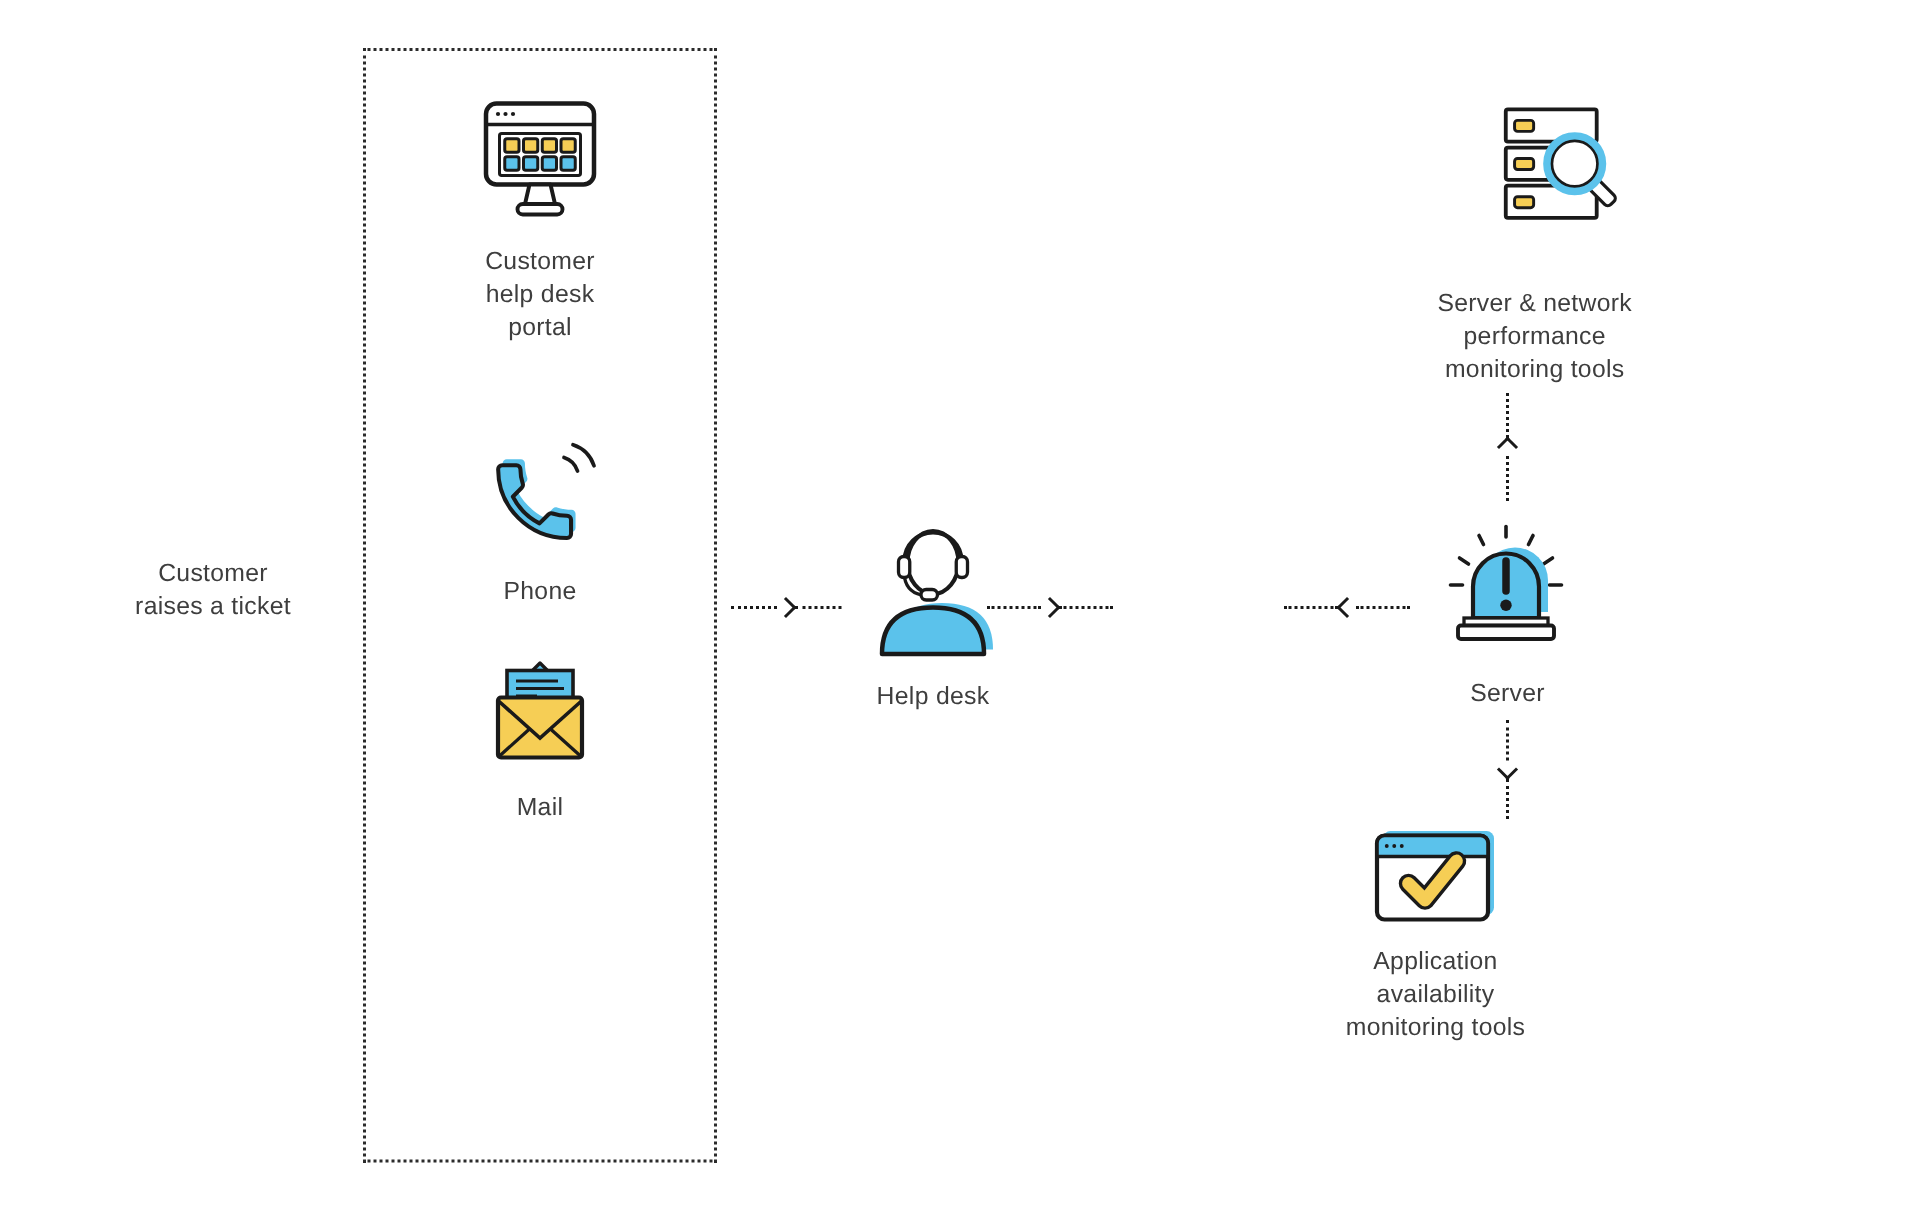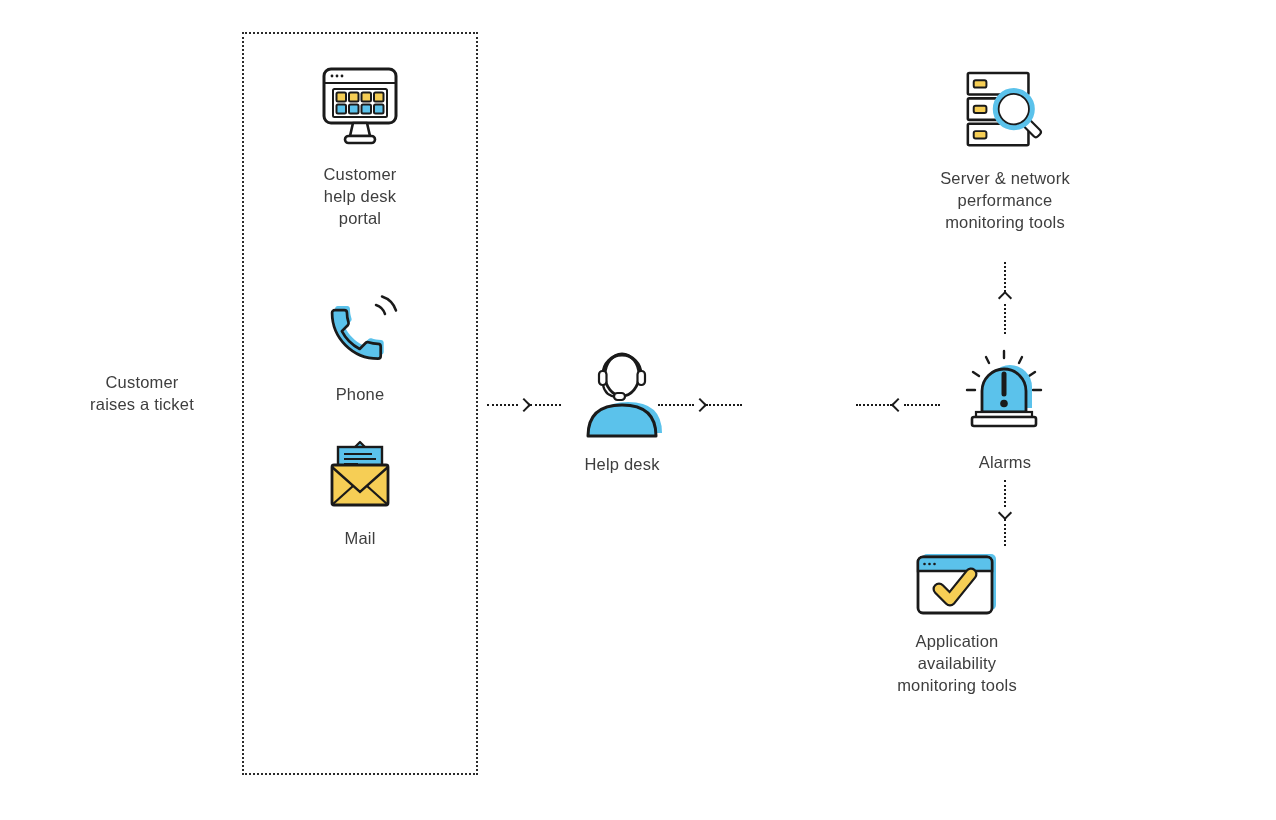--- a/index.html
+++ b/index.html
@@ -11,21 +11,21 @@
   #channel-box{position:absolute;left:242px;top:32px;width:236px;height:743px;border:2px dotted #2b2b2b;box-sizing:border-box;}
 
   
   #node-portal{left:298px;top:66px;width:124px;gap:18px;}
   #node-phone{left:298px;top:292px;width:124px;gap:16px;}
   #node-mail{left:300px;top:440px;width:120px;gap:14px;align-items:center;}
   #node-chatbot{left:292px;top:596px;width:136px;gap:10px;}
   #node-helpdesk{left:558px;top:350px;width:128px;gap:12px;}
   #node-incident{left:740px;top:352px;width:140px;gap:16px;}
   #node-alarms{left:942px;top:346px;width:126px;gap:12px;}
-  #node-server{left:922px;top:70px;width:166px;gap:10px;}
+  #node-server{left:922px;top:70px;width:166px;gap:34px;align-items:flex-end;}
   #node-app{left:874px;top:551px;width:166px;gap:10px;}
   #annotation-customer{left:50px;top:372px;width:184px;}
   #annotation-monitoring{left:1082px;top:372px;width:190px;}
 
   
   .arrow{position:absolute;display:flex;align-items:center;}
   .arrow.h{flex-direction:row;height:12px;}
   .arrow.v{flex-direction:column;width:12px;}
   .dots-h{flex:1;height:0;border-top:2.5px dotted #1a1a1a;}
   .dots-v{flex:1;width:0;border-left:2.5px dotted #1a1a1a;}
@@ -128,21 +128,21 @@
         <line x1="76" y1="26" x2="70" y2="30"></line>
         <line x1="82" y1="44" x2="74" y2="44"></line>
       </g>
       <path d="M23,66 V45 a22,22 0 0 1 44,0 V66 Z" transform="translate(6,-4)" fill="#5BC2EB"></path>
       <path d="M23,66 V45 a22,22 0 0 1 44,0 V66 Z" fill="#5BC2EB" stroke="#1a1a1a" stroke-width="2.8" stroke-linejoin="round"></path>
       <line x1="45" y1="28" x2="45" y2="48" stroke="#1a1a1a" stroke-width="5" stroke-linecap="round"></line>
       <circle cx="45" cy="57.5" r="3.8" fill="#1a1a1a"></circle>
       <rect x="17" y="66" width="56" height="5" fill="#fff" stroke="#1a1a1a" stroke-width="2.2"></rect>
       <rect x="13" y="71" width="64" height="9" rx="2" fill="#fff" stroke="#1a1a1a" stroke-width="2.6"></rect>
     </svg>
-    <div class="label">Alarms</div>
+    <div class="label">Server</div>
   </div>
 
   <div class="node" id="node-server">
     <svg viewBox="0 0 96 90" width="94" height="88">
       <rect x="10" y="3" width="62" height="22" rx="1.5" fill="#fff" stroke="#1a1a1a" stroke-width="2.6"></rect>
       <rect x="10" y="29" width="62" height="22" rx="1.5" fill="#fff" stroke="#1a1a1a" stroke-width="2.6"></rect>
       <rect x="10" y="55" width="62" height="22" rx="1.5" fill="#fff" stroke="#1a1a1a" stroke-width="2.6"></rect>
       <rect x="16" y="10.5" width="13" height="7.5" rx="2" fill="#F6CE55" stroke="#1a1a1a" stroke-width="2"></rect>
       <rect x="16" y="36.5" width="13" height="7.5" rx="2" fill="#F6CE55" stroke="#1a1a1a" stroke-width="2"></rect>
       <rect x="16" y="62.5" width="13" height="7.5" rx="2" fill="#F6CE55" stroke="#1a1a1a" stroke-width="2"></rect>

